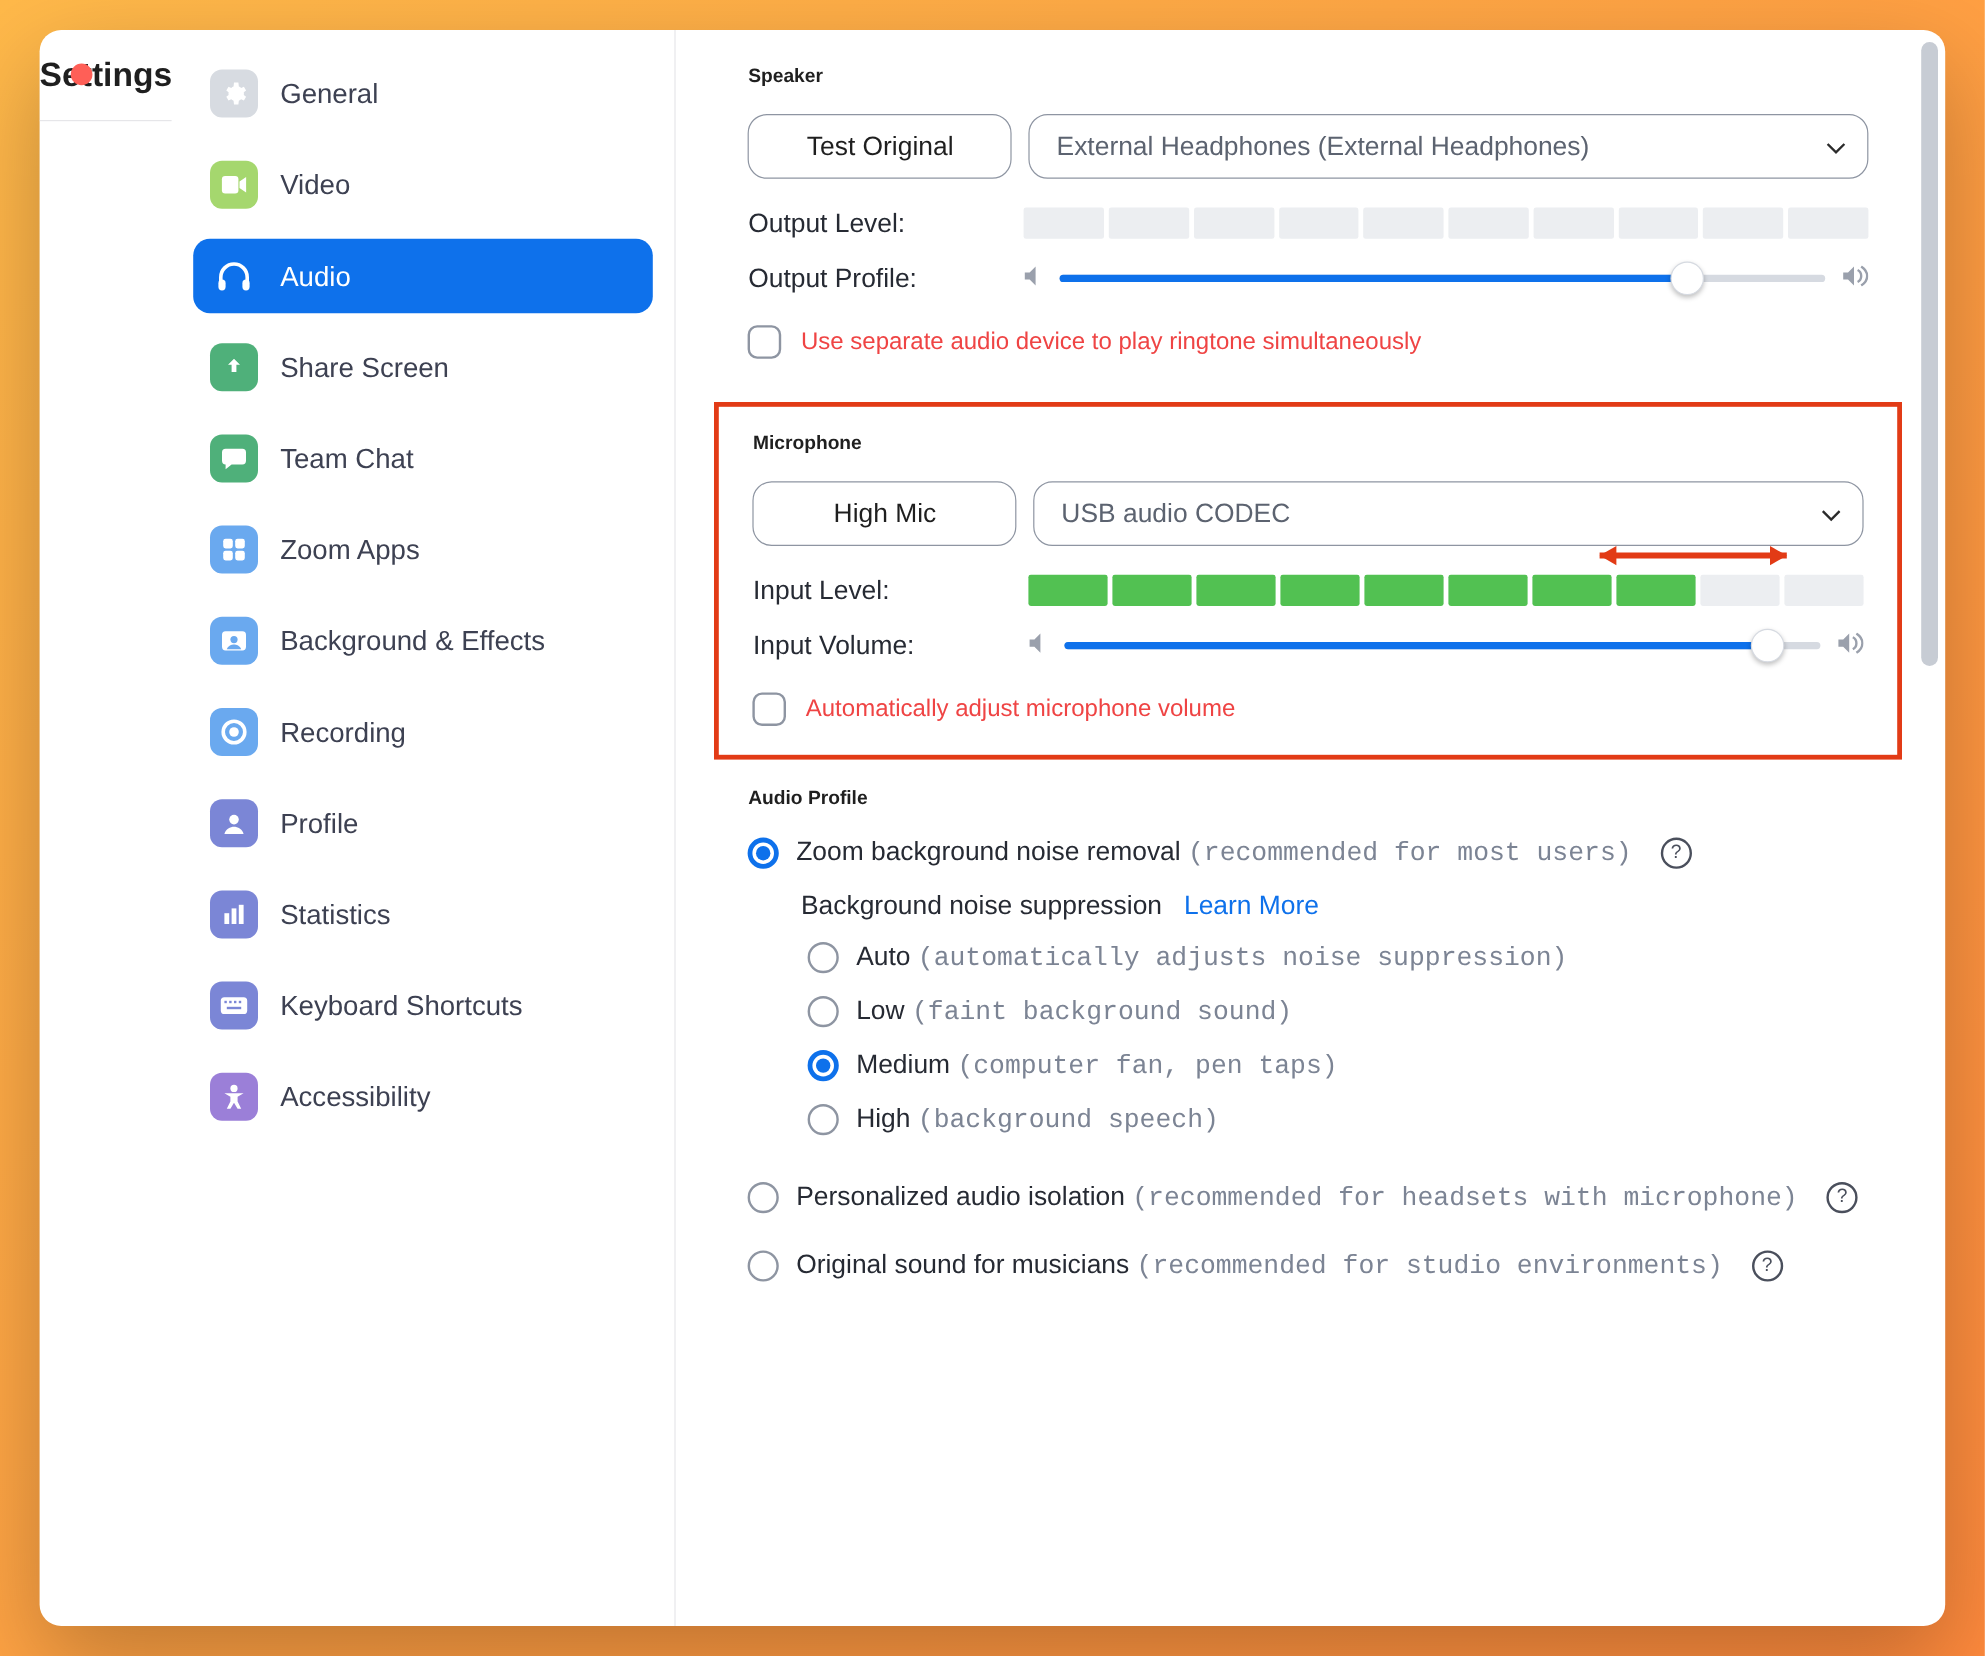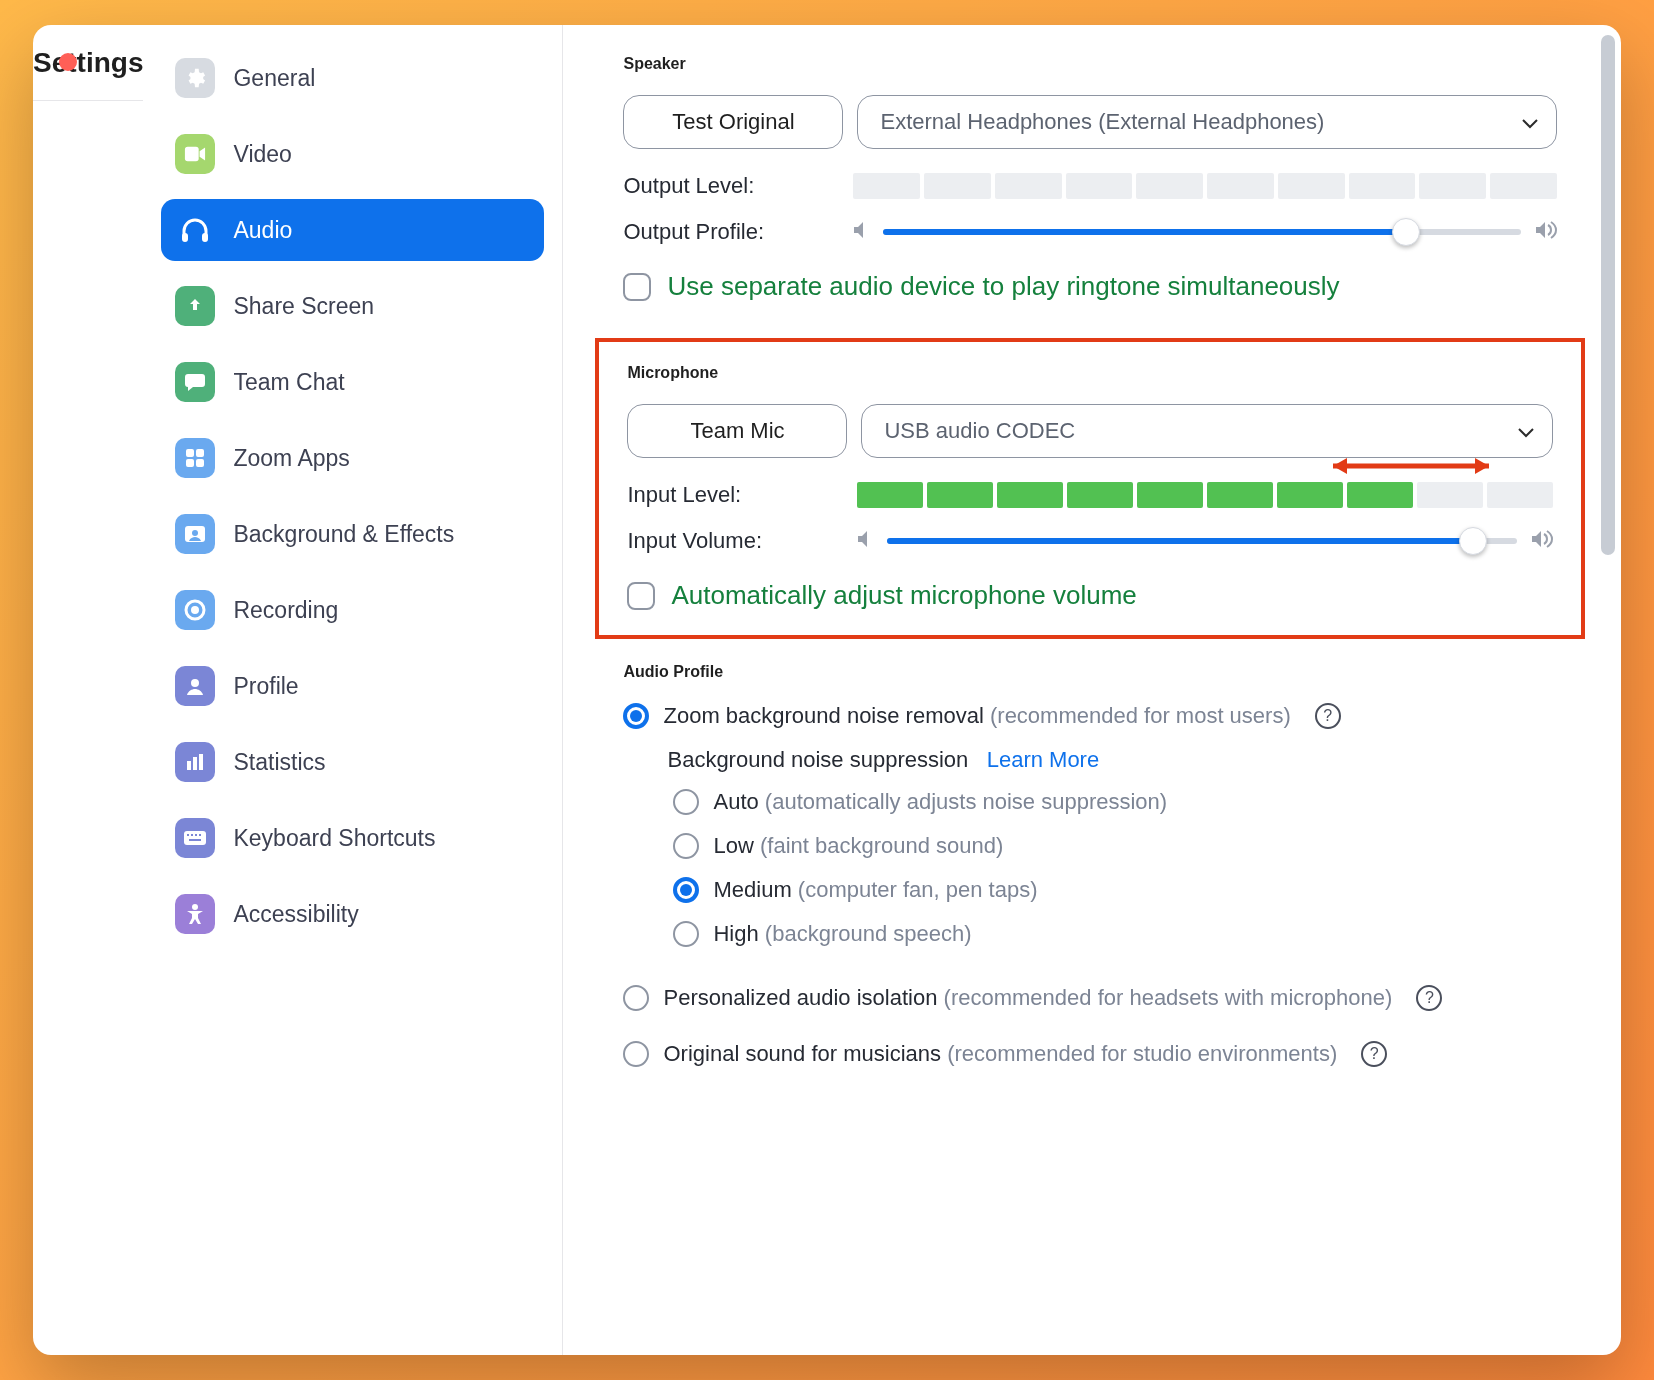--- a/index.html
+++ b/index.html
@@ -107,21 +107,21 @@
     width: 28px; height: 28px; border-radius: 50%;
     background: #fff; border: 1px solid #d6dae1;
     box-shadow: 0 2px 4px rgba(0,0,0,.25);
     transform: translate(-50%, -50%);
   }
   .checkbox-row { display: flex; align-items: center; gap: 16px; margin: 6px 0 36px 0; }
   .checkbox {
     width: 28px; height: 28px; border: 2px solid #8e95a2; border-radius: 8px;
     background: #fff; cursor: pointer; flex-shrink: 0;
   }
-  .checkbox-label { font-size: 26px; color: #15803d; }
+  .checkbox-label { font-size: 20px; color: #ef4444; }
   .highlight-box {
     border: 4px solid #e23b16;
     padding: 22px 28px 10px 28px;
     margin: 0 -28px 24px -28px;
     position: relative;
   }
   .arrow-annot {
     position: absolute; color: #e23b16;
   }
 
@@ -131,21 +131,21 @@
     width: 26px; height: 26px; border-radius: 50%;
     border: 2.5px solid #8e95a2; cursor: pointer; flex-shrink: 0;
     position: relative; background:#fff;
   }
   .radio.selected { border-color: #0e71eb; border-width: 4px; }
   .radio.selected::after {
     content: ""; position: absolute; inset: 4px; border-radius: 50%; background: #0e71eb;
   }
   .radio.selected.ring::after { inset: 3px; }
   .opt-text { font-size: 22px; color: #262a33; }
-  .hint { color: #7c8494; }
+  .hint { color: #7c8494; font-family: Liberation Mono, monospace; }
   .link { color: #0e71eb; cursor: pointer; }
   .help {
     width: 26px; height: 26px; border: 2px solid #4a4f5c; border-radius: 50%;
     display: inline-flex; align-items: center; justify-content: center;
     font-size: 16px; color: #4a4f5c; margin-left: 10px; cursor: pointer;
   }
   .sub-block { margin-left: 44px; }
   .sub-title { font-size: 22px; color: #262a33; margin-bottom: 16px; }
   .sub-opts { margin-left: 6px; }
 
@@ -362,21 +362,21 @@
         </div>
 
         <div class="highlight-box">
           <svg class="arrow-annot" style="right:80px; top:112px" width="180" height="24" viewBox="0 0 180 24">
             <line x1="12" y1="12" x2="168" y2="12" stroke="#e23b16" stroke-width="5"></line>
             <path d="M12 12 L26 4 L26 20 Z" fill="#e23b16"></path>
             <path d="M168 12 L154 4 L154 20 Z" fill="#e23b16"></path>
           </svg>
           <div class="section-title">Microphone</div>
           <div class="row">
-            <button class="btn">Team Mic</button>
+            <button class="btn">High Mic</button>
             <div style="width:14px"></div>
             <div class="dropdown">
               <span>USB audio CODEC</span>
               <span class="chev">
                 <svg width="16" height="10" viewBox="0 0 16 10">
                     <path d="M1 1l7 7 7-7" fill="none" stroke="currentColor" stroke-width="2"></path>
                   </svg>
               </span>
             </div>
           </div>

